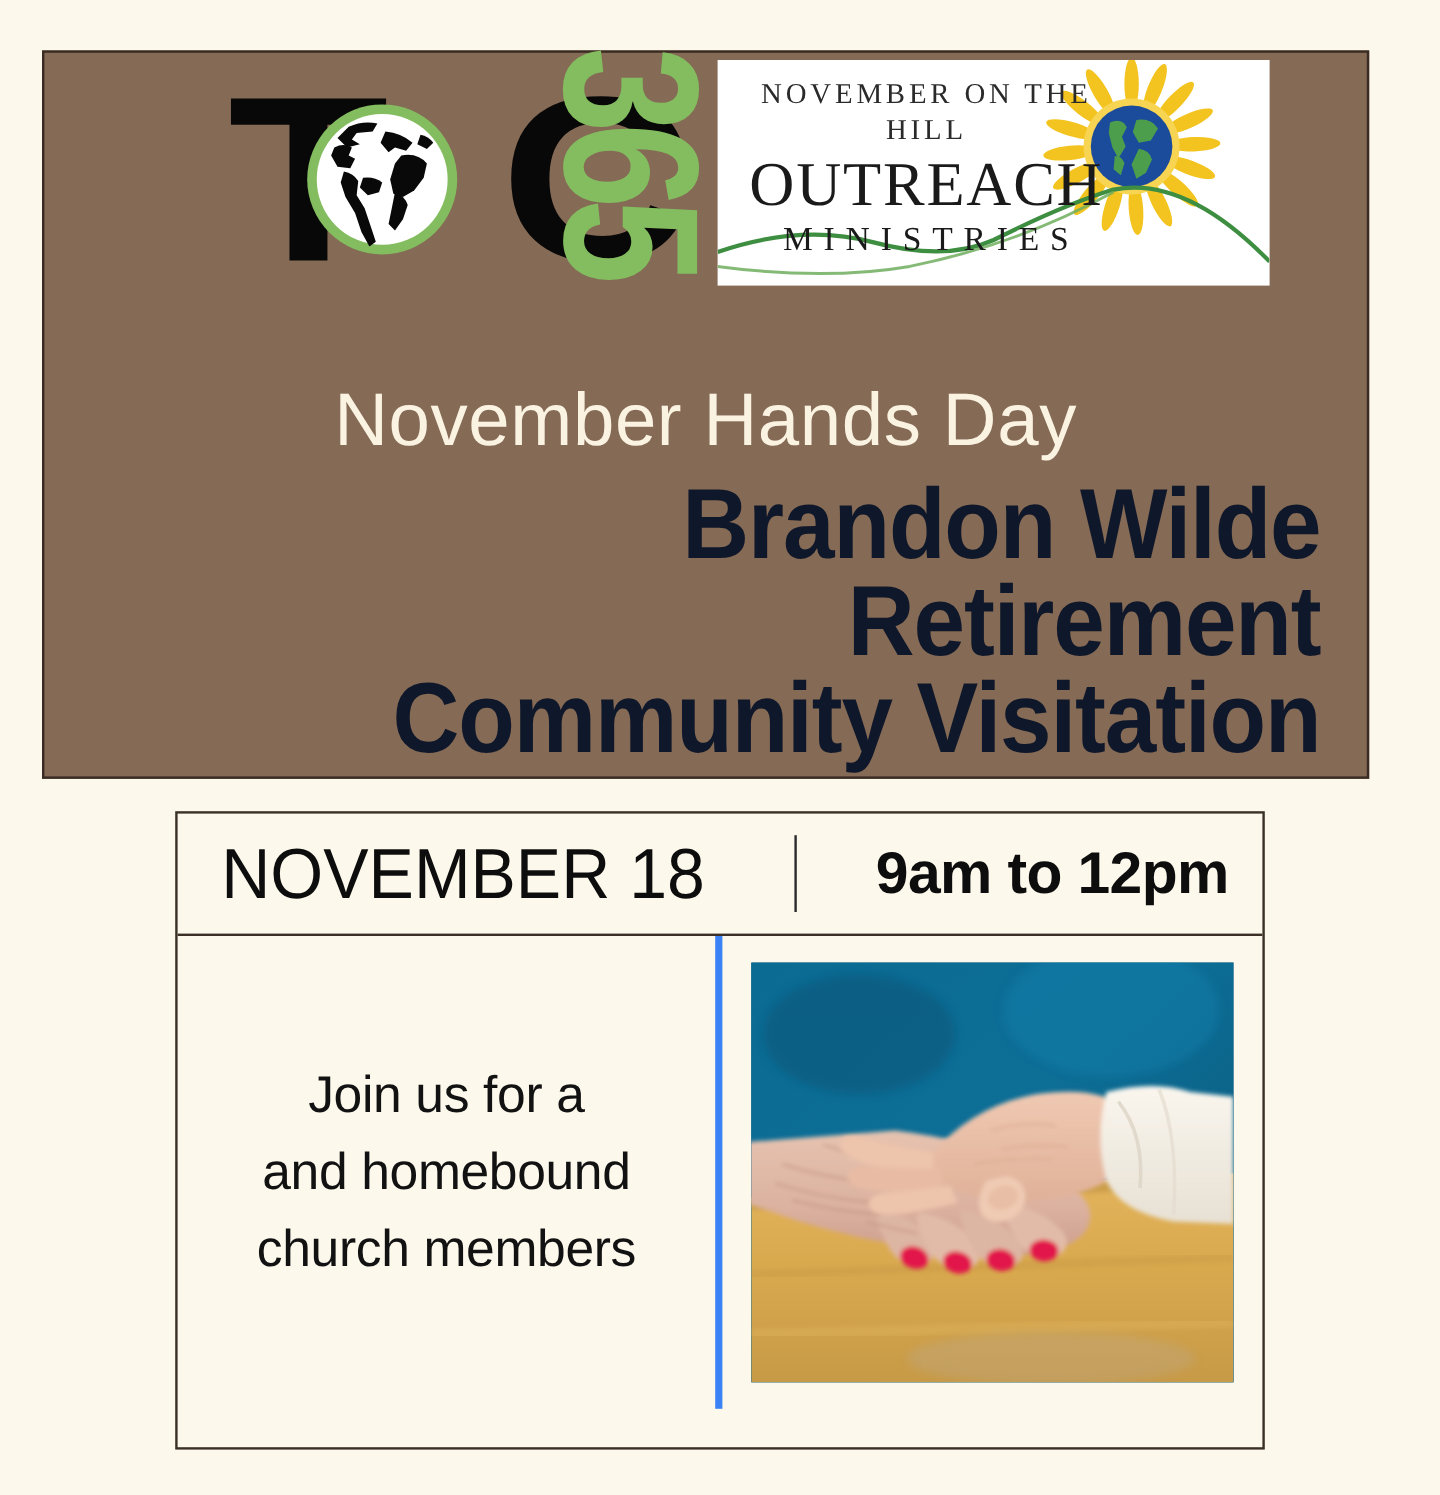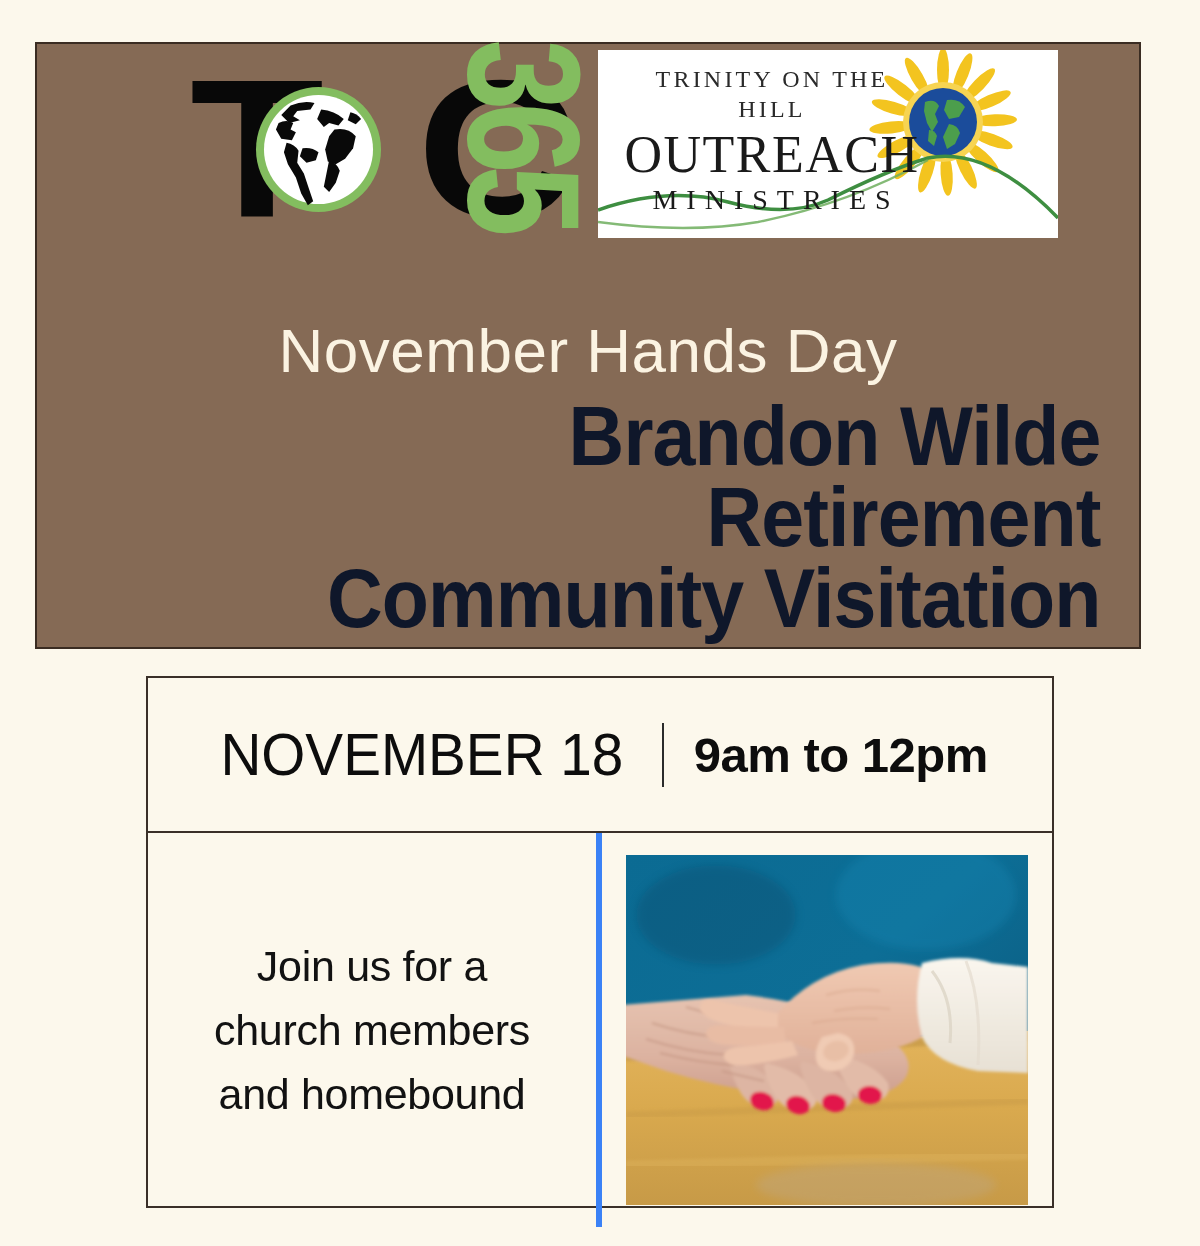--- a/index.html
+++ b/index.html
@@ -172,26 +172,27 @@
     left: 146px;
     top: 676px;
     width: 908px;
     height: 532px;
     border: 2px solid #3a3028;
     box-sizing: border-box;
     background: #fcf8ec;
   }
   .row-date {
     position: relative;
-    height: 155px;
+    height: 102px;
     border-bottom: 2px solid #3a3028;
     box-sizing: border-box;
     display: flex;
     align-items: center;
     justify-content: center;
+    gap: 36px;
   }
   .date-text {
     color: #0d0d0d;
     font-family: "Liberation Sans", sans-serif;
     font-weight: 400;
     font-size: 59px;
     line-height: 60px;
     letter-spacing: 0px;
     transform: scaleX(0.96);
   }
@@ -313,21 +314,21 @@
               <path d="M6 2 q9 1 11 9 l-5 11 -8 5 -4 -12 z"></path>
               <path d="M-14 8 q6 0 8 6 l-3 10 -6 -5 z"></path>
             </g>
           </g>
 
           <path d="M0 160 Q70 136 130 152 Q190 168 230 150 Q290 120 330 108 Q390 96 460 168" fill="none" stroke="#3E8E41" stroke-width="3.5"></path>
           <path d="M0 172 Q90 184 160 172 Q250 154 330 110" fill="none" stroke="#6FAE5E" stroke-width="2.5" opacity="0.85"></path>
         </svg>
 
         <div class="trinity-text">
-          <div class="t-line1">TRINITY ON THE HILL</div>
+          <div class="t-line1">NOVEMBER ON THE HILL</div>
           <div class="t-line2">OUTREACH</div>
           <div class="t-line3">MINISTRIES</div>
         </div>
       </div>
     </div>
 
     <div class="hero-kicker">November Hands Day</div>
 
     <div class="hero-title">
       <div>Brandon Wilde</div>
@@ -342,22 +343,22 @@
       <div class="date-text">NOVEMBER 18</div>
       <div class="date-sep"></div>
       <div class="time-text">9am to 12pm</div>
     </div>
 
     <div class="row-body">
 
       <div class="cell-copy">
         <div class="copy-text">
           <div>Join us for a</div>
+          <div>and homebound</div>
           <div>church members</div>
-          <div>and homebound</div>
         </div>
       </div>
 
       <div class="cell-photo">
         <div class="photo-frame">
           <svg class="photo-svg" width="402" height="350" viewBox="0 0 402 350">
             <defs>
               <linearGradient id="bgBlue" x1="0" y1="0" x2="1" y2="1">
                 <stop offset="0%" stop-color="#0B6B93"></stop>
                 <stop offset="45%" stop-color="#0D6E96"></stop>

